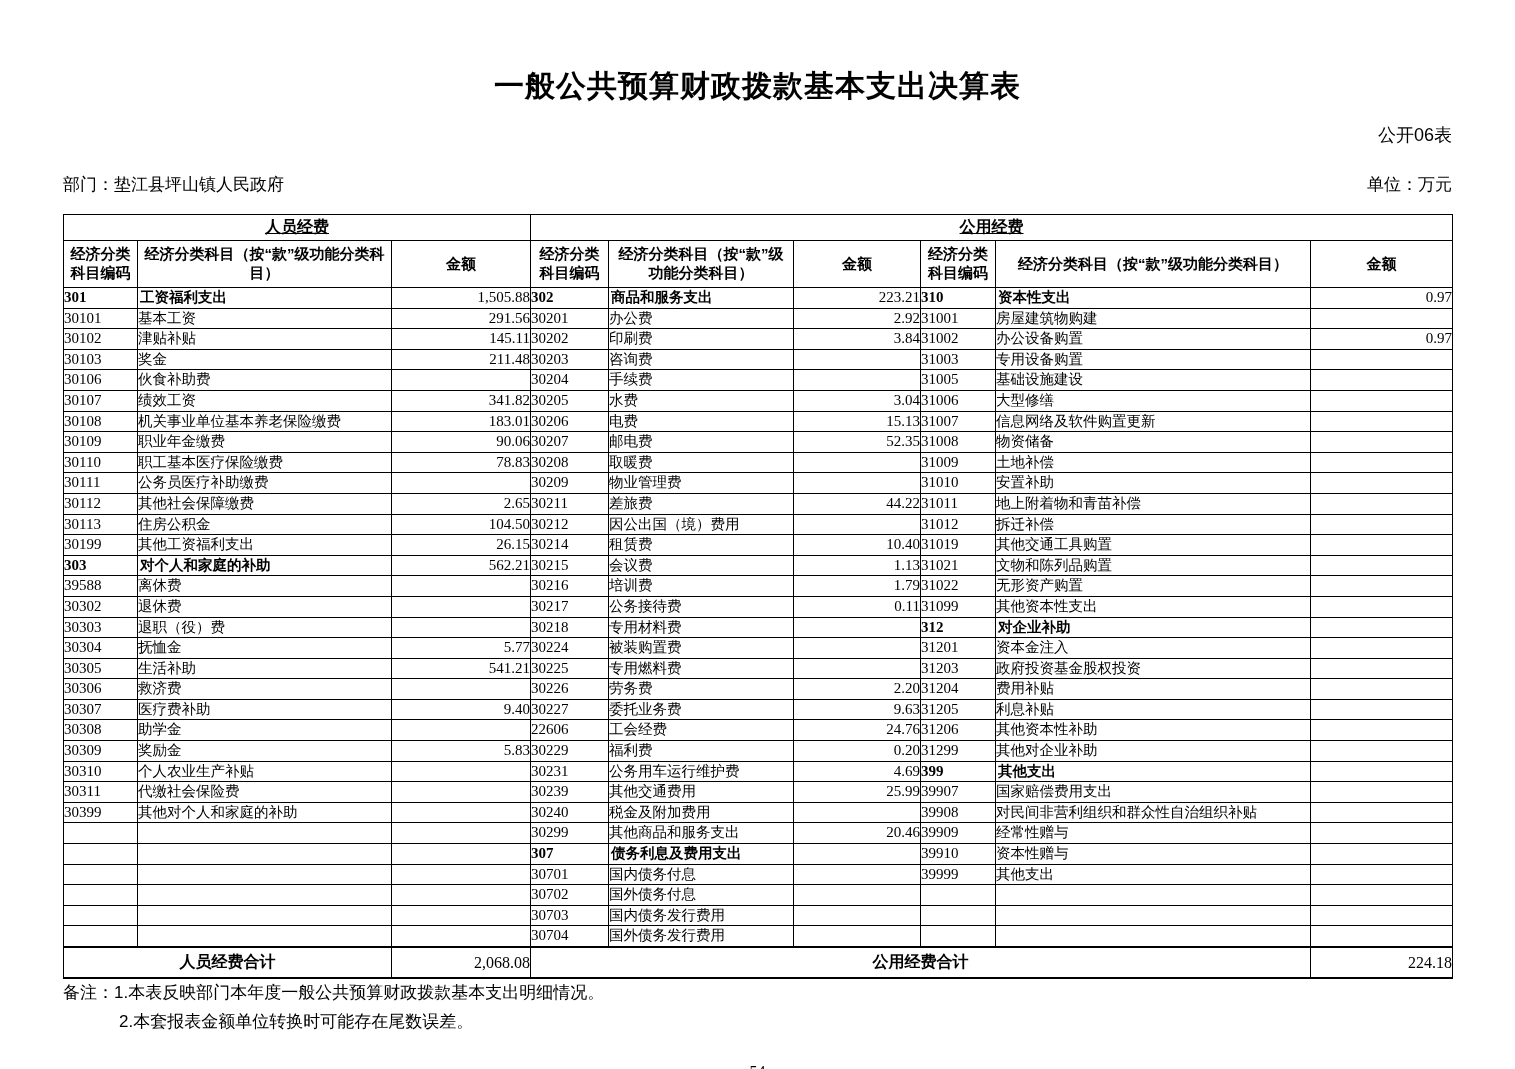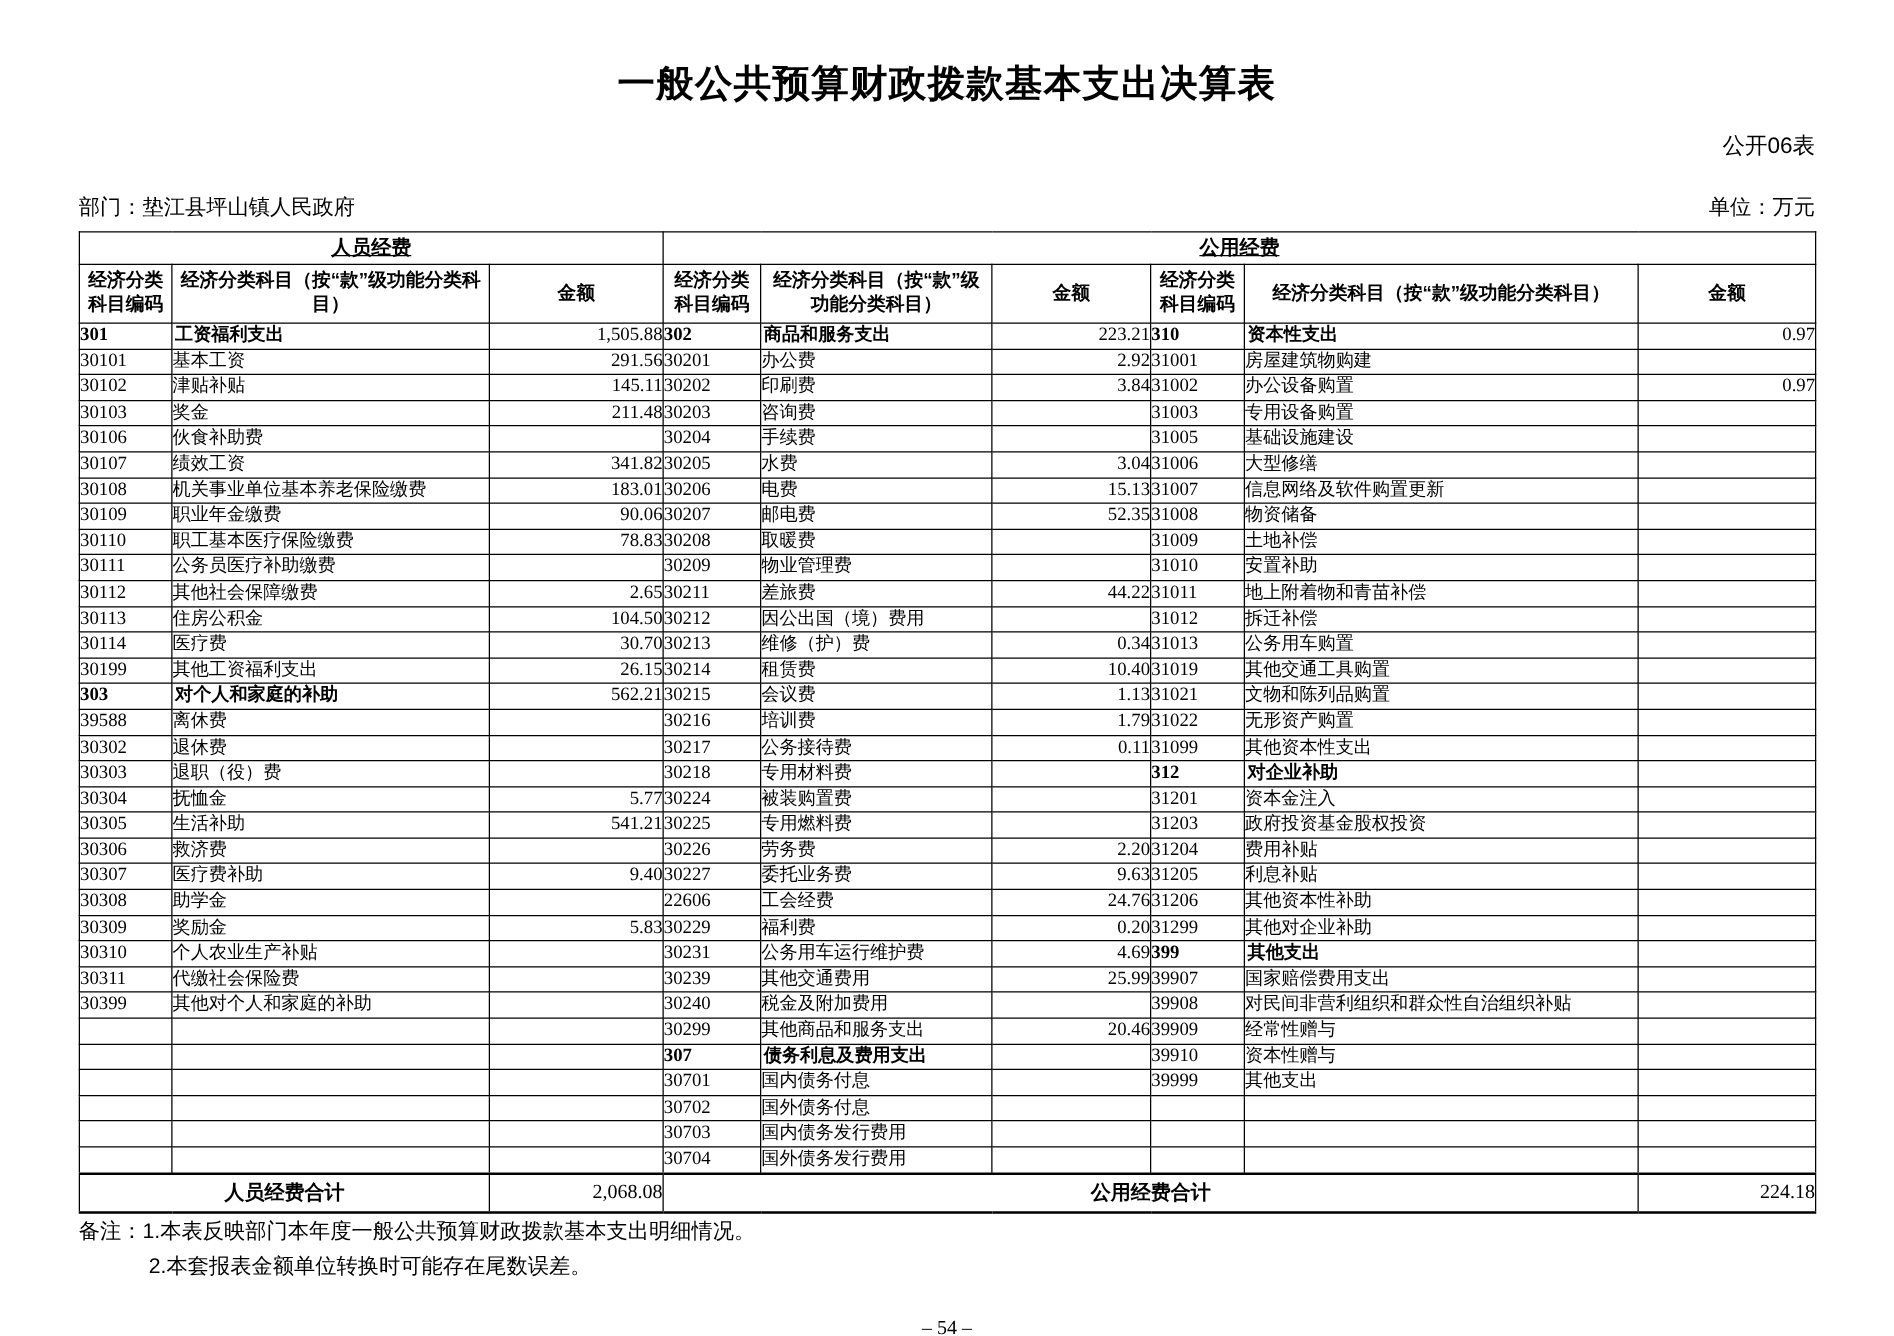--- a/index.html
+++ b/index.html
@@ -3,27 +3,27 @@
 <meta charset="utf-8">
 <style>
   html,body { margin:0; padding:0; background:#fff; }
   body {
     width:1515px; height:1069px; overflow:hidden; color:#000;
     font-family:"Liberation Sans", sans-serif;
   }
   .page { padding:0 63px; }
 
   .title {
-    padding-top:47px; text-align:center;
+    padding-top:66px; text-align:center;
     font-size:30px; font-weight:bold; letter-spacing:1px;
   }
   .table-no { margin-top:16px; text-align:right; font-size:18px; }
   .meta-row {
     display:flex; justify-content:space-between; align-items:flex-end;
-    margin-top:26px; margin-bottom:8px; font-size:17px;
+    margin-top:26px; margin-bottom:18px; font-size:17px;
   }
 
   table.fin {
     border-collapse:collapse; table-layout:fixed; width:1389px;
   }
   table.fin th, table.fin td {
     border:1px solid #000; padding:0; overflow:hidden; white-space:nowrap;
   }
   tr.group-header th { height:25px; font-size:16px; font-weight:bold; text-align:center;text-decoration:underline; }
   tr.col-header th {
@@ -226,31 +226,20 @@
           <td class="name">住房公积金</td>
           <td class="amt">104.50</td>
           <td class="code">30212</td>
           <td class="name">因公出国（境）费用</td>
           <td class="amt"></td>
           <td class="code">31012</td>
           <td class="name">拆迁补偿</td>
           <td class="amt"></td>
         </tr>
         <tr>
-          <td class="code">30114</td>
-          <td class="name">医疗费</td>
-          <td class="amt">30.70</td>
-          <td class="code">30213</td>
-          <td class="name">维修（护）费</td>
-          <td class="amt">0.34</td>
-          <td class="code">31013</td>
-          <td class="name">公务用车购置</td>
-          <td class="amt"></td>
-        </tr>
-        <tr>
           <td class="code">30199</td>
           <td class="name">其他工资福利支出</td>
           <td class="amt">26.15</td>
           <td class="code">30214</td>
           <td class="name">租赁费</td>
           <td class="amt">10.40</td>
           <td class="code">31019</td>
           <td class="name">其他交通工具购置</td>
           <td class="amt"></td>
         </tr>

